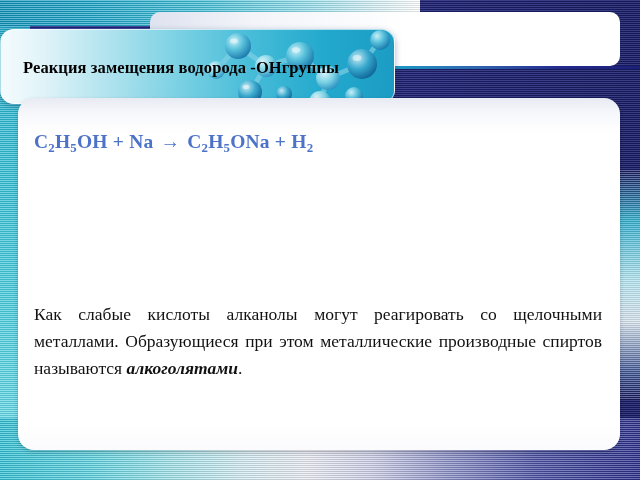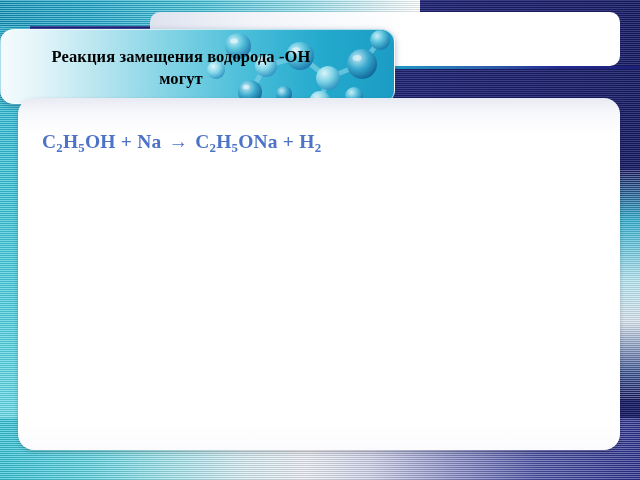--- a/index.html
+++ b/index.html
@@ -218,41 +218,40 @@
     pointer-events: none;
   }
 
   .title-text {
     position: absolute;
     left: 0;
     top: 0;
     width: 360px;
     height: 75px;
     display: flex;
-    flex-direction: column;
+    flex-direction: row;
     align-items: center;
     justify-content: center;
     text-align: center;
     font-weight: bold;
     font-size: 16.5px;
     line-height: 1.30;
     color: #000000;
     letter-spacing: 0.1px;
   }
 
   .title-line-2 { }
 
   
 
   .equations {
     position: absolute;
     left: 16px;
     top: 34px;
     width: 560px;
-    margin-left: 8px;
   }
 
   .equation {
     font-size: 19.5px;
     font-weight: bold;
     color: #4d73c8;
     line-height: 1.0;
     white-space: nowrap;
     letter-spacing: 0.2px;
   }
@@ -355,26 +354,27 @@
       <g fill="#ffffff" opacity="0.55">
         <ellipse cx="30" cy="11" rx="4" ry="2.6"></ellipse>
         <ellipse cx="92" cy="20" rx="4.2" ry="2.8"></ellipse>
         <ellipse cx="153" cy="28" rx="4.5" ry="3"></ellipse>
         <ellipse cx="42" cy="57" rx="3.4" ry="2.2"></ellipse>
       </g>
     </svg>
 
     <div class="title-text">
       <span>Реакция замещения водорода -ОН</span>
-      <span class="title-line-2">могут</span>
+      <span class="title-line-2">группы</span>
     </div>
   </div>
 
   <div class="content-panel">
 
     <div class="equations">
       <div class="equation" id="equation-1"><span>C</span><sub>2</sub><span>H</span><sub>5</sub><span>OH + Na </span><span class="arrow">→</span><span> C</span><sub>2</sub><span>H</span><sub>5</sub><span>ONa +  H</span><sub>2</sub></div>
     </div>
 
+    <p class="paragraph"><span>Как слабые кислоты алканолы могут реагировать со щелочными металлами. Образующиеся при этом металлические производные спиртов называются </span><span class="term">алкоголятами</span><span>.</span></p>
 
   </div>
 
 </div>
 
 </body></html>

